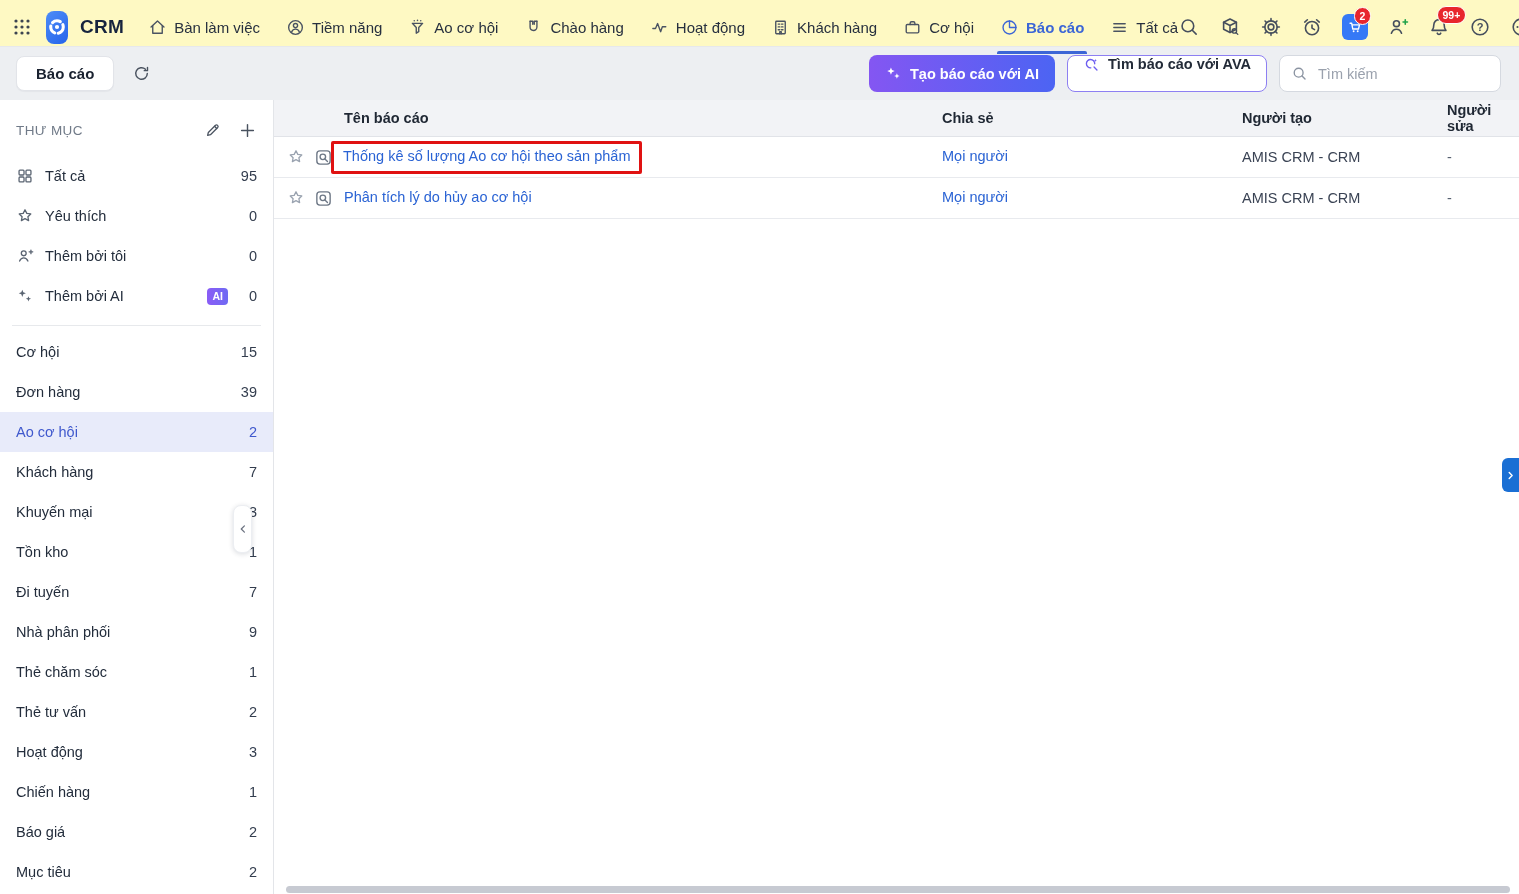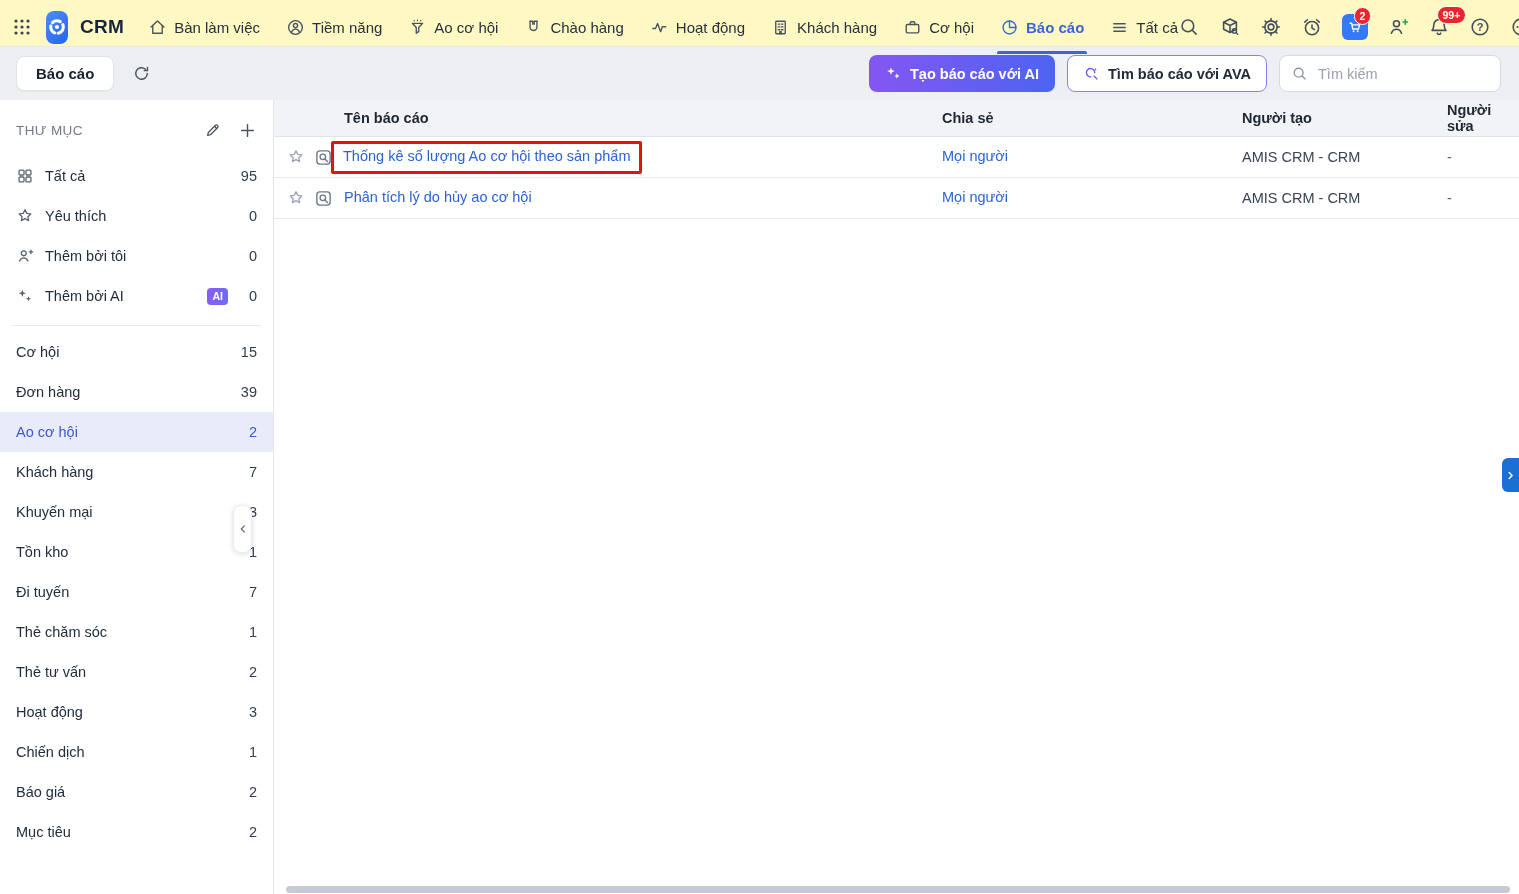--- a/index.html
+++ b/index.html
@@ -28,21 +28,21 @@
   .tic{position:relative; color:#454e5d; cursor:pointer; display:flex;}
   .badge{position:absolute; top:-7px; left:12px; background:#e8262d; color:#fff; font-size:10.5px; font-weight:bold; line-height:1; padding:2.5px 4.5px; border-radius:9px; border:1.5px solid #fff; white-space:nowrap;}
   .carttile{width:26px; height:26px; border-radius:6px; background:#3579f6; color:#fff; display:flex; align-items:center; justify-content:center;}
 
   
   .toolbar{height:53px; background:var(--toolbar-bg); display:flex; align-items:center; padding:0 18px 0 16px; gap:18px;}
   .pagebtn{background:#fff; border:1px solid #e2e4e9; border-radius:8px; padding:8px 19px; font-weight:bold; font-size:15px; color:#1a2230; cursor:pointer; box-shadow:0 1px 1px rgba(20,30,50,.04);}
   .refresh{color:#49525f; cursor:pointer;}
   .tright{margin-left:auto; display:flex; align-items:center; gap:12px;}
   .aibtn{display:flex; align-items:center; gap:8px; background:linear-gradient(90deg,var(--grad1),var(--grad2)); color:#fff; font-weight:bold; font-size:14.5px; border:none; border-radius:8px; padding:0 16px; height:37px; cursor:pointer;}
-  .avabtn{display:flex; align-items:center; gap:8px; background:#fff; color:#232b38; font-weight:bold; font-size:14.5px; border:1.5px solid #8d7ff2; border-radius:8px; padding:0 15px; height:37px; cursor:pointer;}
+  .avabtn{display:flex; align-items:flex-start; gap:8px; background:#fff; color:#232b38; font-weight:bold; font-size:14.5px; border:1.5px solid #8d7ff2; border-radius:8px; padding:0 15px; height:37px; cursor:pointer;}
   .avabtn .aic{color:#6d5ef0;}
   .searchbox{display:flex; align-items:center; gap:10px; background:#fff; border:1px solid #d5d9e0; border-radius:8px; height:37px; width:222px; padding:0 11px; color:#8a93a1;}
   .searchbox input{border:none; outline:none; font-size:14.5px; width:100%; font-family:inherit; color:#333; background:transparent;}
   .searchbox input::placeholder{color:#9aa1ad;}
 
   
   .content{display:flex; height:794px; position:relative; background:#fff;}
   .sidebar{width:274px; border-right:1px solid #e3e5e9; background:#fff; padding-top:16px; flex:none;}
   .sb-head{display:flex; align-items:center; padding:0 16px 2px 16px; height:30px;}
   .sb-title{color:var(--muted); font-size:13.5px; letter-spacing:.4px;}
@@ -383,33 +383,37 @@
         </div>
         <div class="sb-item">
           <span>Tồn kho</span>
                  <span class="cnt">1</span>
         </div>
         <div class="sb-item">
           <span>Đi tuyến</span>
                  <span class="cnt">7</span>
         </div>
         <div class="sb-item">
+          <span>Nhà phân phối</span>
+                 <span class="cnt">9</span>
+        </div>
+        <div class="sb-item">
           <span>Thẻ chăm sóc</span>
                  <span class="cnt">1</span>
         </div>
         <div class="sb-item">
           <span>Thẻ tư vấn</span>
                  <span class="cnt">2</span>
         </div>
         <div class="sb-item">
           <span>Hoạt động</span>
                  <span class="cnt">3</span>
         </div>
         <div class="sb-item">
-          <span>Chiến dịch</span>
+          <span>Chiến hàng</span>
                  <span class="cnt">1</span>
         </div>
         <div class="sb-item">
           <span>Báo giá</span>
                  <span class="cnt">2</span>
         </div>
         <div class="sb-item">
           <span>Mục tiêu</span>
                  <span class="cnt">2</span>
         </div>

